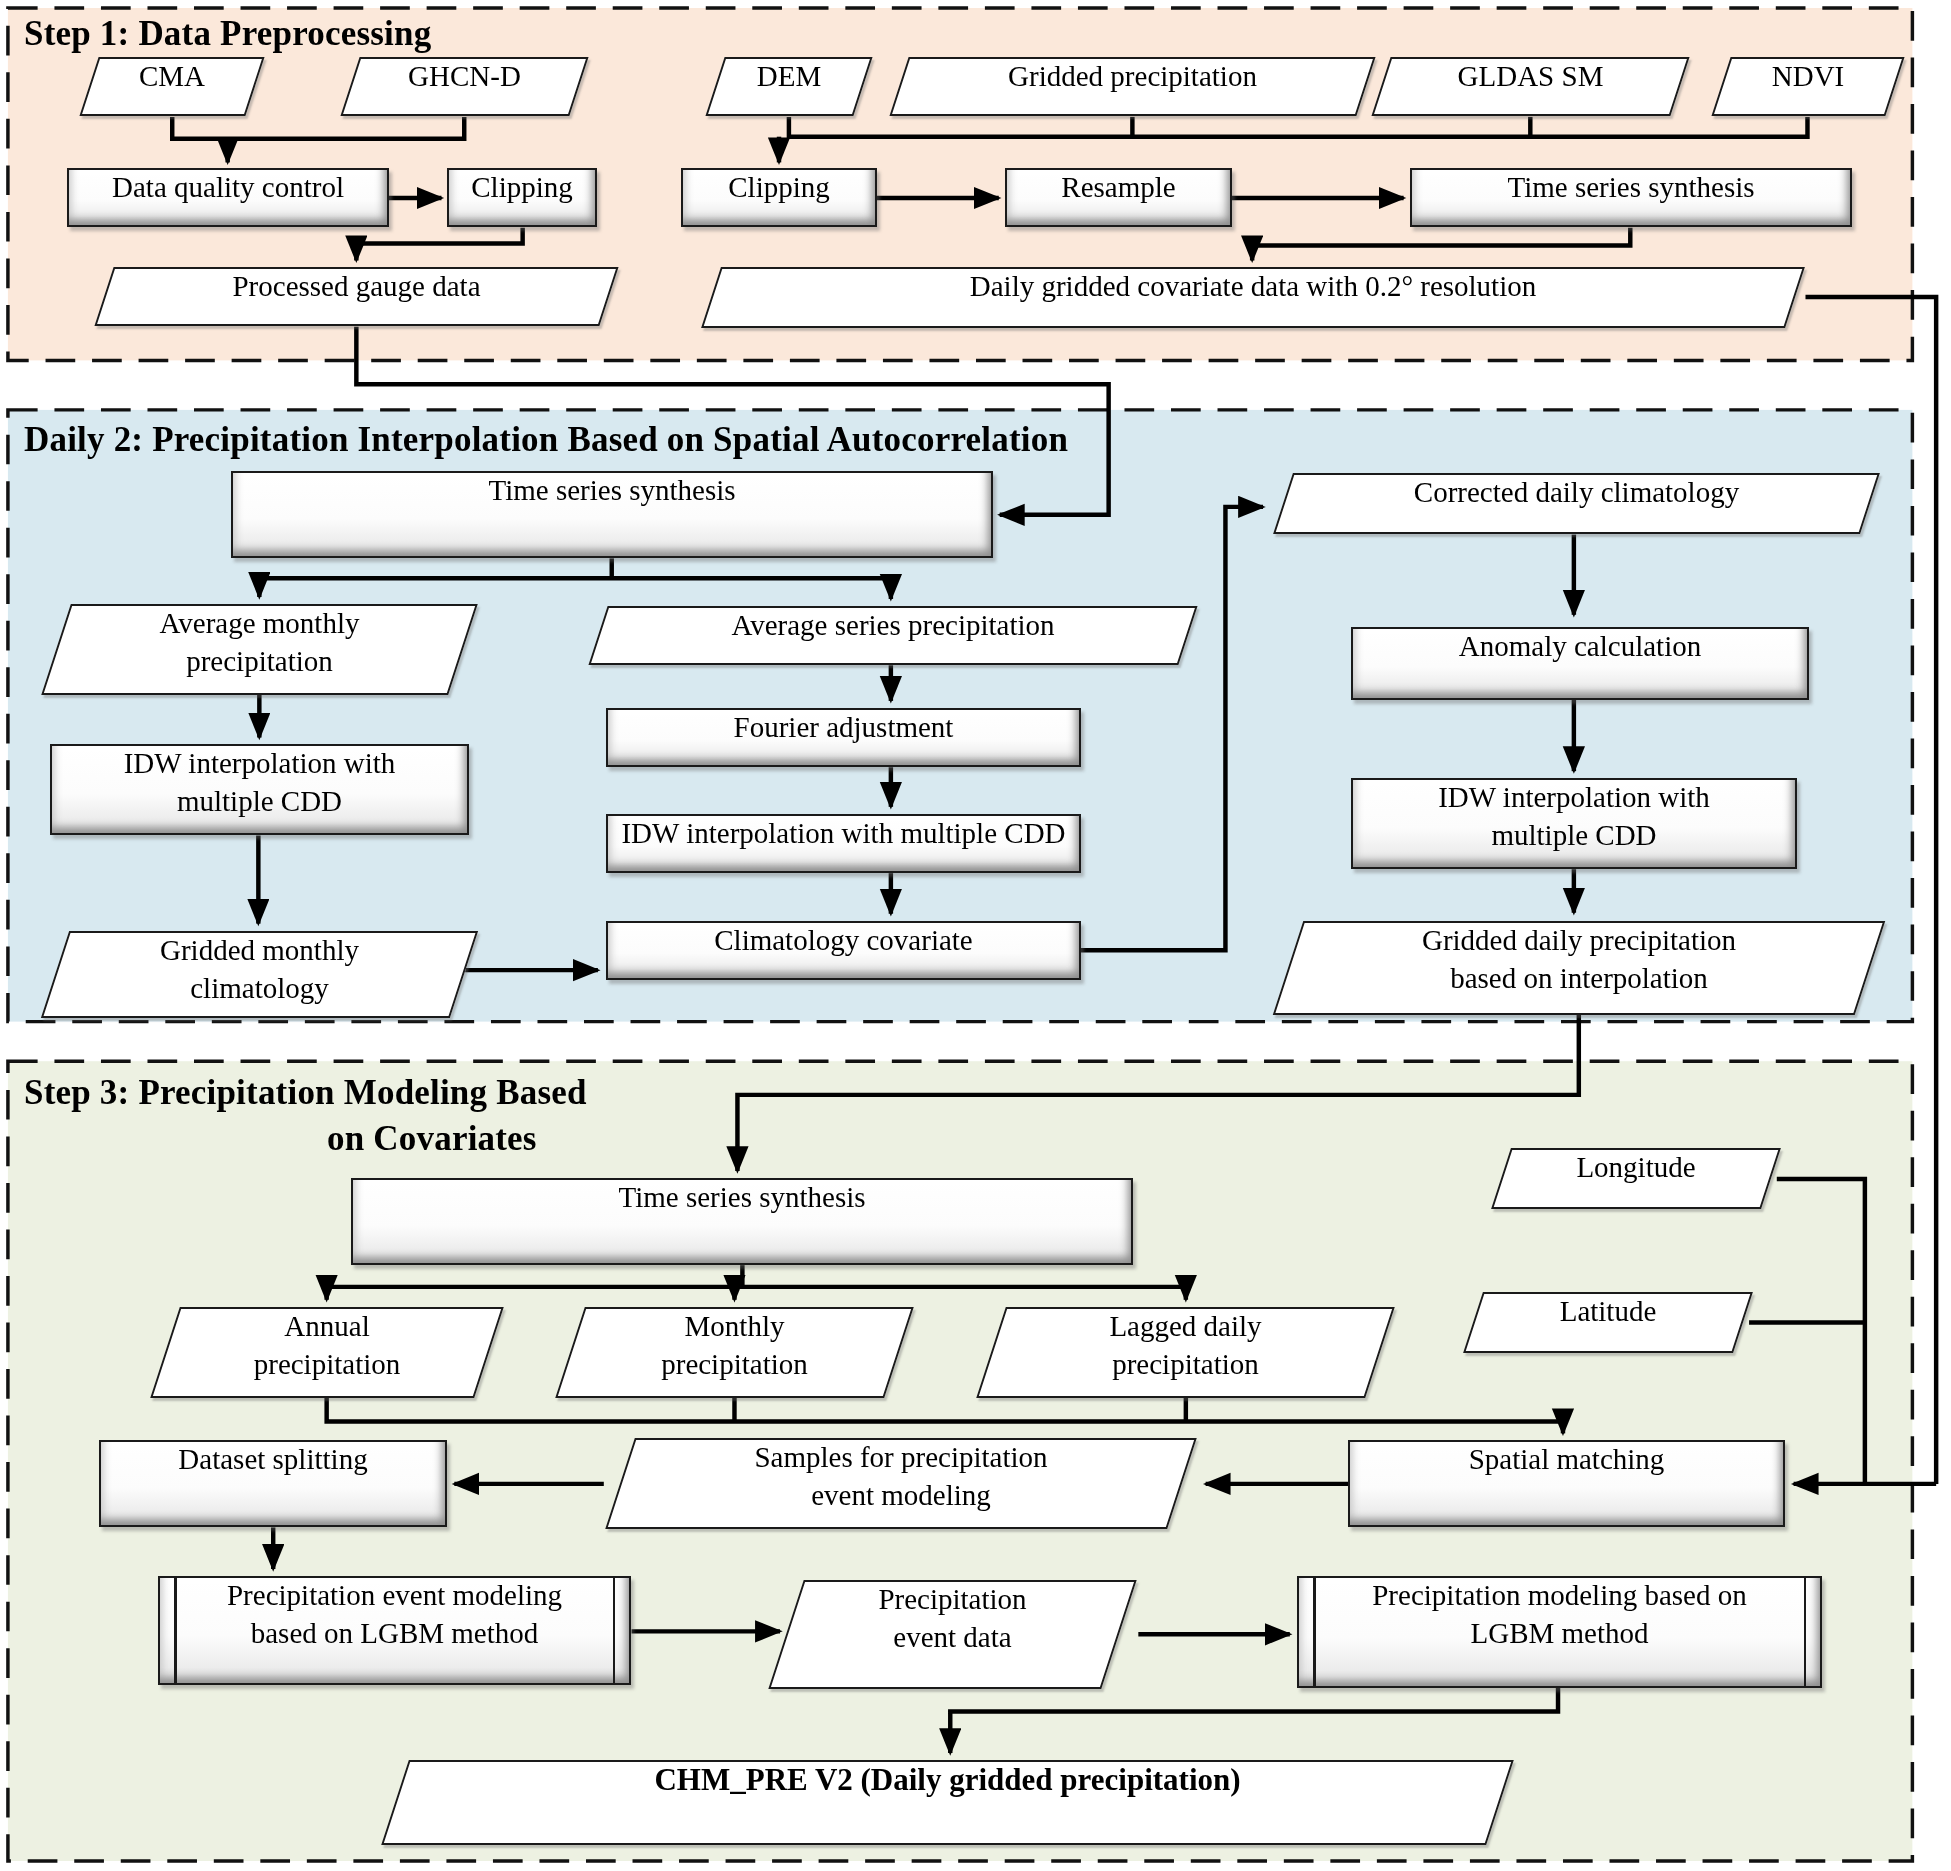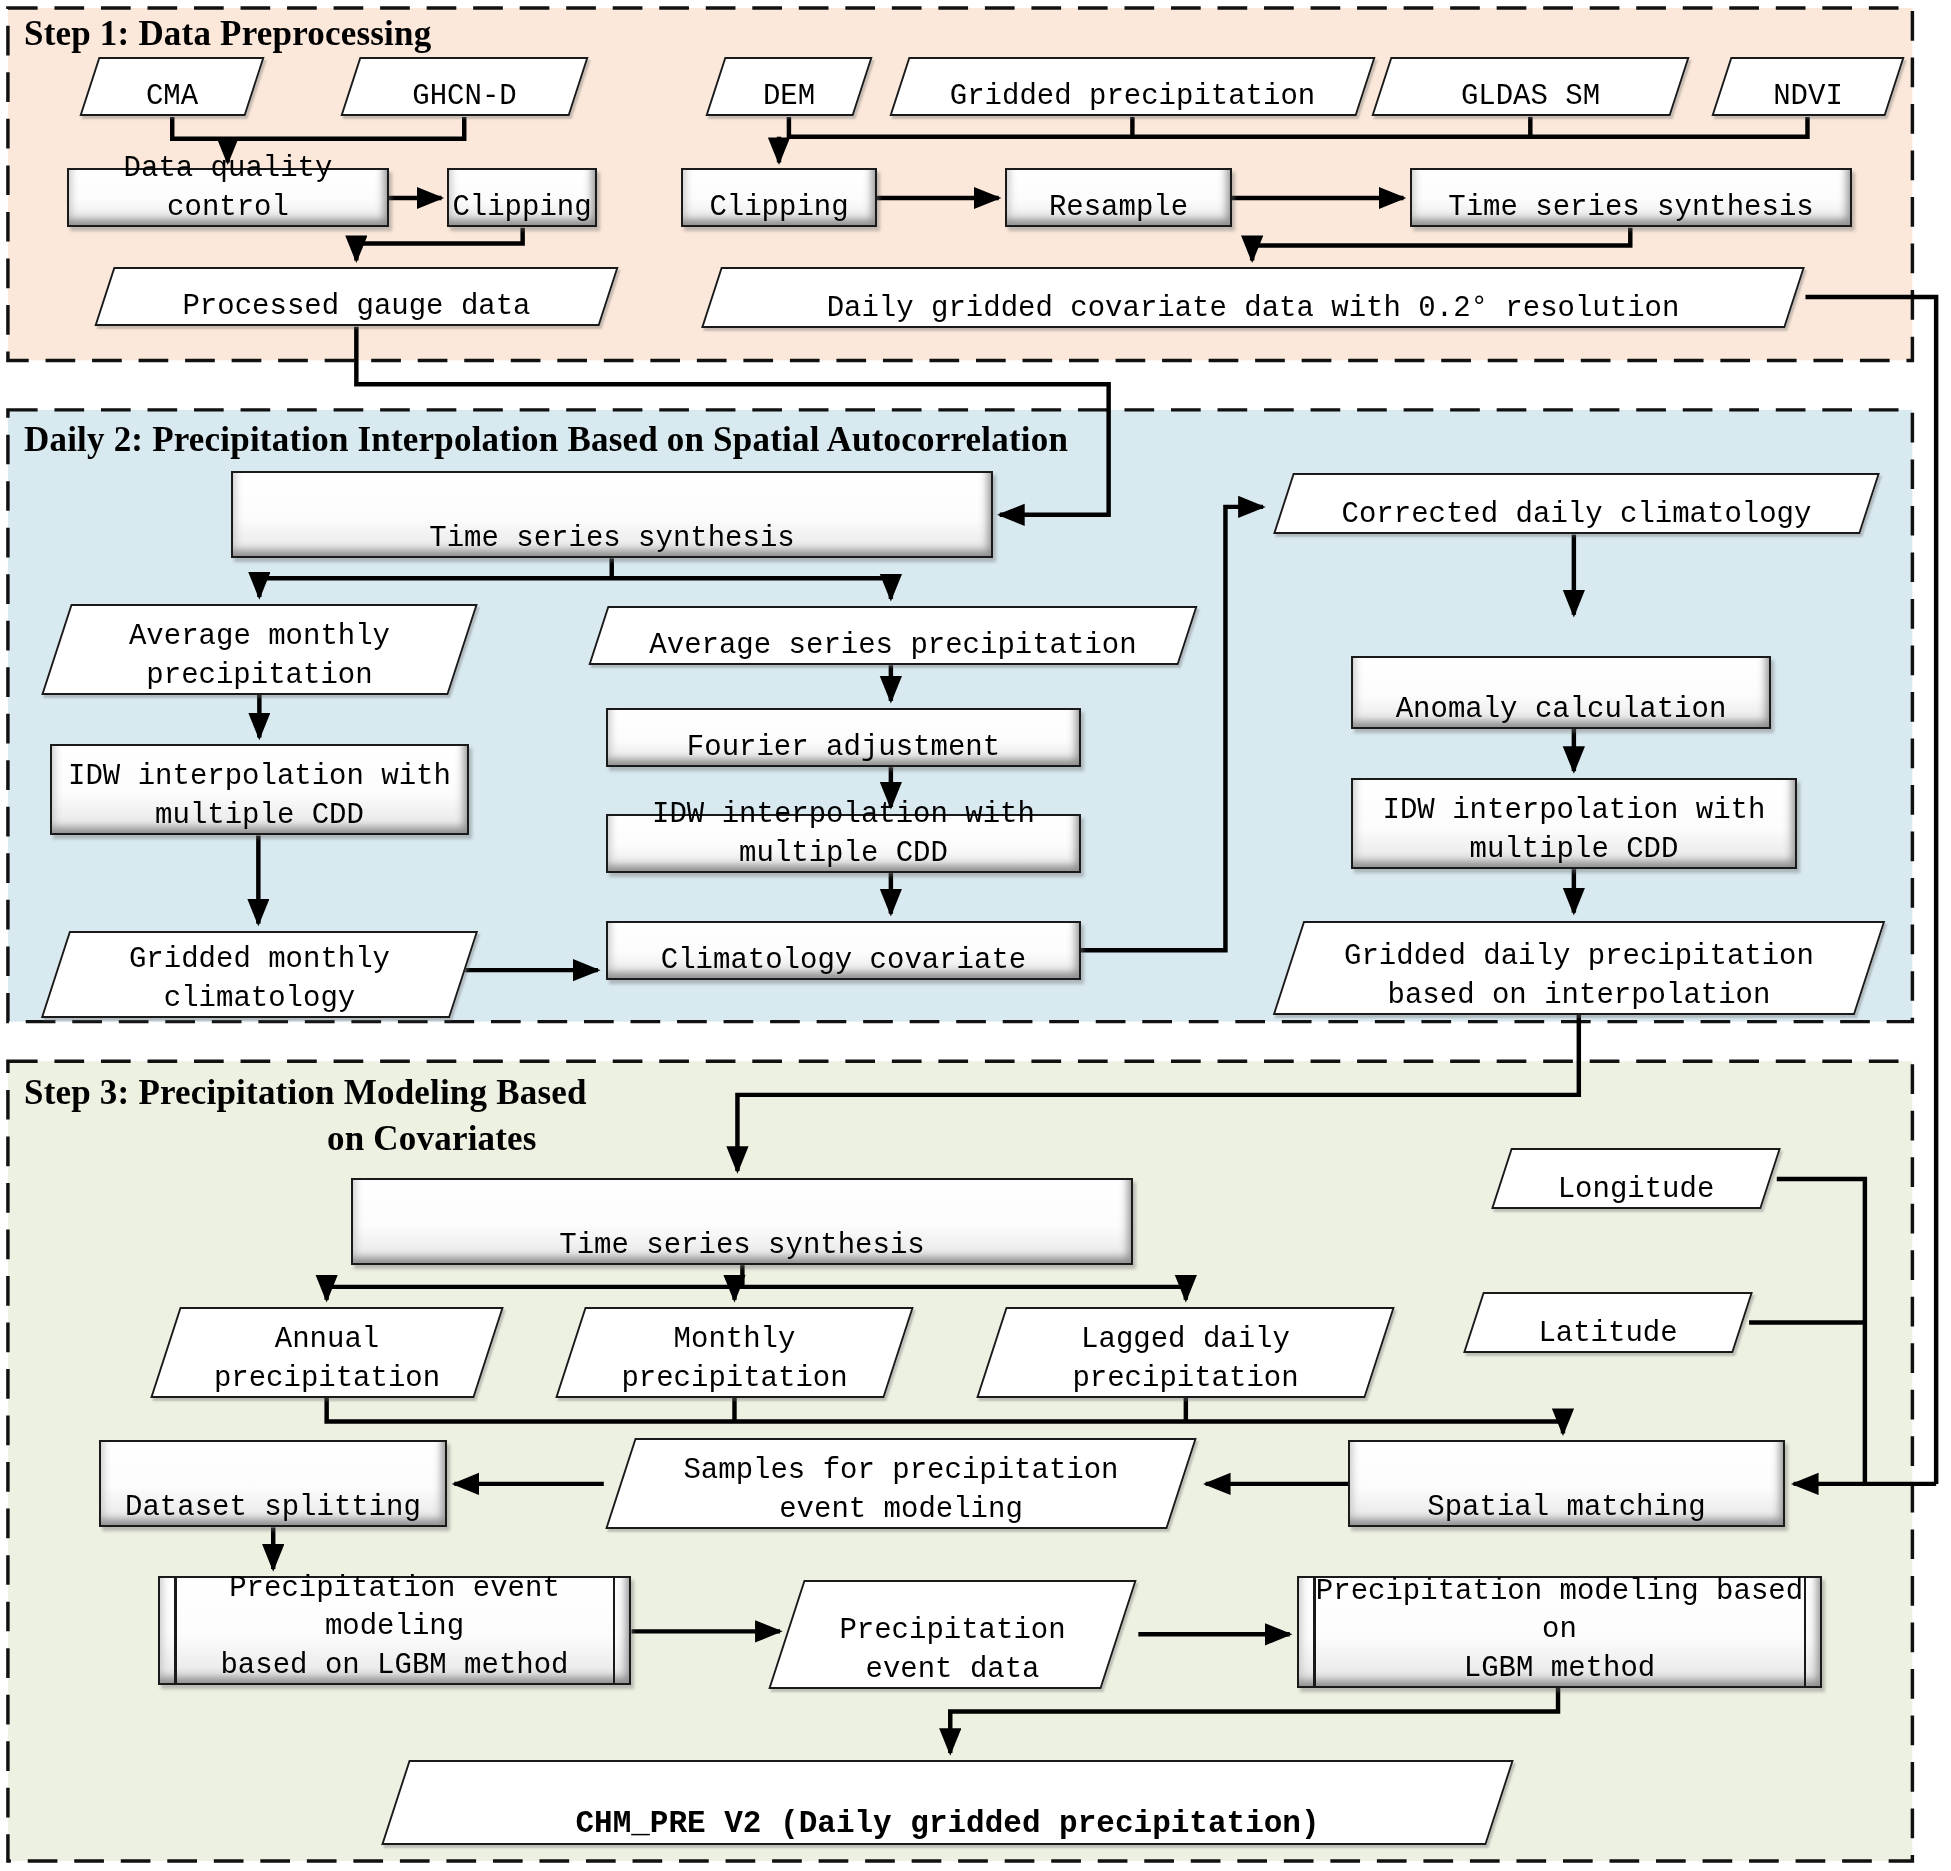--- a/index.html
+++ b/index.html
@@ -6,22 +6,22 @@
   body {
     width:1951px; height:1871px; position:relative; overflow:hidden;
     font-family:"Liberation Serif", serif; color:#000;
   }
   #canvas-svg { position:absolute; left:0; top:0; z-index:1; }
   .panel-title {
     position:absolute; z-index:3; font-weight:bold; font-size:35px;
     letter-spacing:0.2px; white-space:nowrap;
   }
   .node {
-    position:absolute; z-index:2; display:flex; align-items:flex-end; justify-content:center;
-    text-align:center; font-size:29px; line-height:1.32;font-family:Liberation Mono, monospace;
+    position:absolute; z-index:2; display:flex; align-items:flex-start; justify-content:center;
+    text-align:center; font-size:29px; line-height:1.32;
   }
   .node .shape { position:absolute; inset:0; background:#ffffff; border:2.5px solid #1a1a1a; }
   .para .shape {
     left:var(--sk,10px); right:var(--sk,10px);
     transform:skewX(-18deg);
     box-shadow:3px 3px 2px rgba(110,110,110,0.38);
   }
   .process .shape {
     background:linear-gradient(180deg,#ffffff 0%,#fcfcfc 55%,#ececec 85%,#dadada 100%);
     box-shadow: inset -9px -11px 9px -6px #8f8f8f,
@@ -189,21 +189,21 @@
   <span class="lbl">IDW interpolation with multiple CDD</span>
 </div>
 <div class="node process" style="left:606px;top:921px;width:475px;height:59px">
   <span class="shape"></span>
   <span class="lbl">Climatology covariate</span>
 </div>
 <div class="node para" style="left:1272px;top:473px;width:609px;height:61px;--sk:11px">
   <span class="shape"></span>
   <span class="lbl">Corrected daily climatology</span>
 </div>
-<div class="node process" style="left:1351px;top:656px;width:420px;height:73px">
+<div class="node process" style="left:1351px;top:627px;width:458px;height:73px">
   <span class="shape"></span>
   <span class="lbl">Anomaly calculation</span>
 </div>
 <div class="node process" style="left:1351px;top:778px;width:446px;height:91px">
   <span class="shape"></span>
   <span class="lbl">IDW interpolation with<br>multiple CDD</span>
 </div>
 <div class="node para" style="left:1272px;top:921px;width:614px;height:94px;--sk:16px">
   <span class="shape"></span>
   <span class="lbl">Gridded daily precipitation<br>based on interpolation</span>

